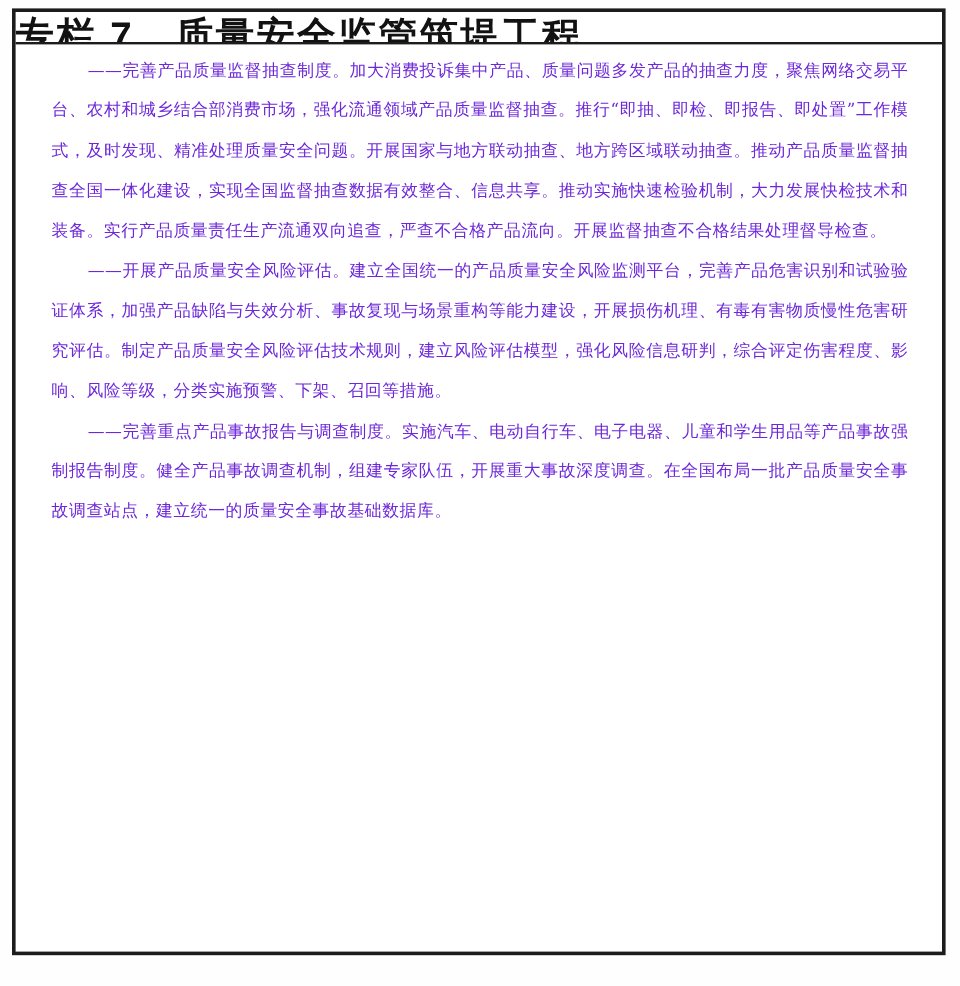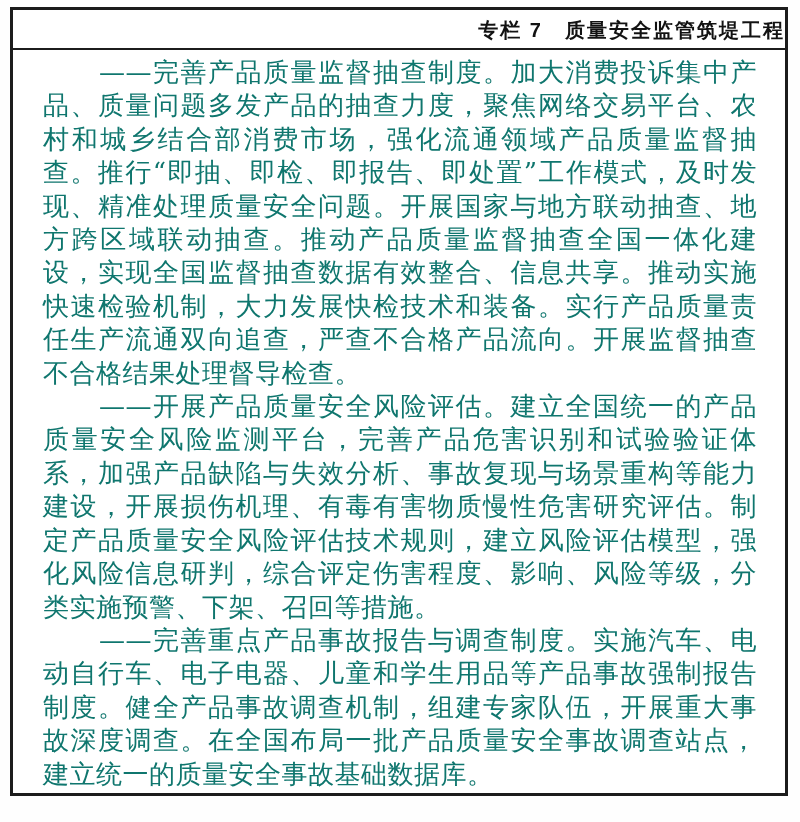--- a/index.html
+++ b/index.html
@@ -22,46 +22,46 @@
     left: 10px;
     top: 7px;
     width: 778px;
     height: 789px;
     box-sizing: border-box;
     border: 3px solid #1c1c1c;
     background: #ffffff;
   }
   .column-title {
     box-sizing: border-box;
-    height: 40px;
+    height: 27px;
     line-height: 40px;
-    text-align: right;
+    text-align: left;
     font-family: "Liberation Sans", "DejaVu Sans", sans-serif;
     font-weight: bold;
-    font-size: 20px;
+    font-size: 32px;
     color: #121212;
     letter-spacing: 2px;
     border-bottom: 2px solid #1c1c1c;
     overflow: hidden;
     white-space: nowrap;
   }
   .column-body {
     box-sizing: border-box;
     padding: 6px 28px 0 30px;
     color: #141414;
   }
   .column-body p {
     margin: 0;
-    font-size: 26px;
+    font-size: 14px;
     line-height: 33.4px;
     text-align: justify;
     text-justify: inter-ideograph;
     text-indent: 2.15em;
     letter-spacing: 0.5px;
-    color: #0f766e;
+    color: #6d28d9;
   }
 </style>
 </head>
 <body>
 
 <div class="page">
   <div class="column-box">
     <div class="column-title">专栏 7　质量安全监管筑堤工程</div>
     <div class="column-body">
       <p>——完善产品质量监督抽查制度。加大消费投诉集中产品、质量问题多发产品的抽查力度，聚焦网络交易平台、农村和城乡结合部消费市场，强化流通领域产品质量监督抽查。推行“即抽、即检、即报告、即处置”工作模式，及时发现、精准处理质量安全问题。开展国家与地方联动抽查、地方跨区域联动抽查。推动产品质量监督抽查全国一体化建设，实现全国监督抽查数据有效整合、信息共享。推动实施快速检验机制，大力发展快检技术和装备。实行产品质量责任生产流通双向追查，严查不合格产品流向。开展监督抽查不合格结果处理督导检查。</p>

